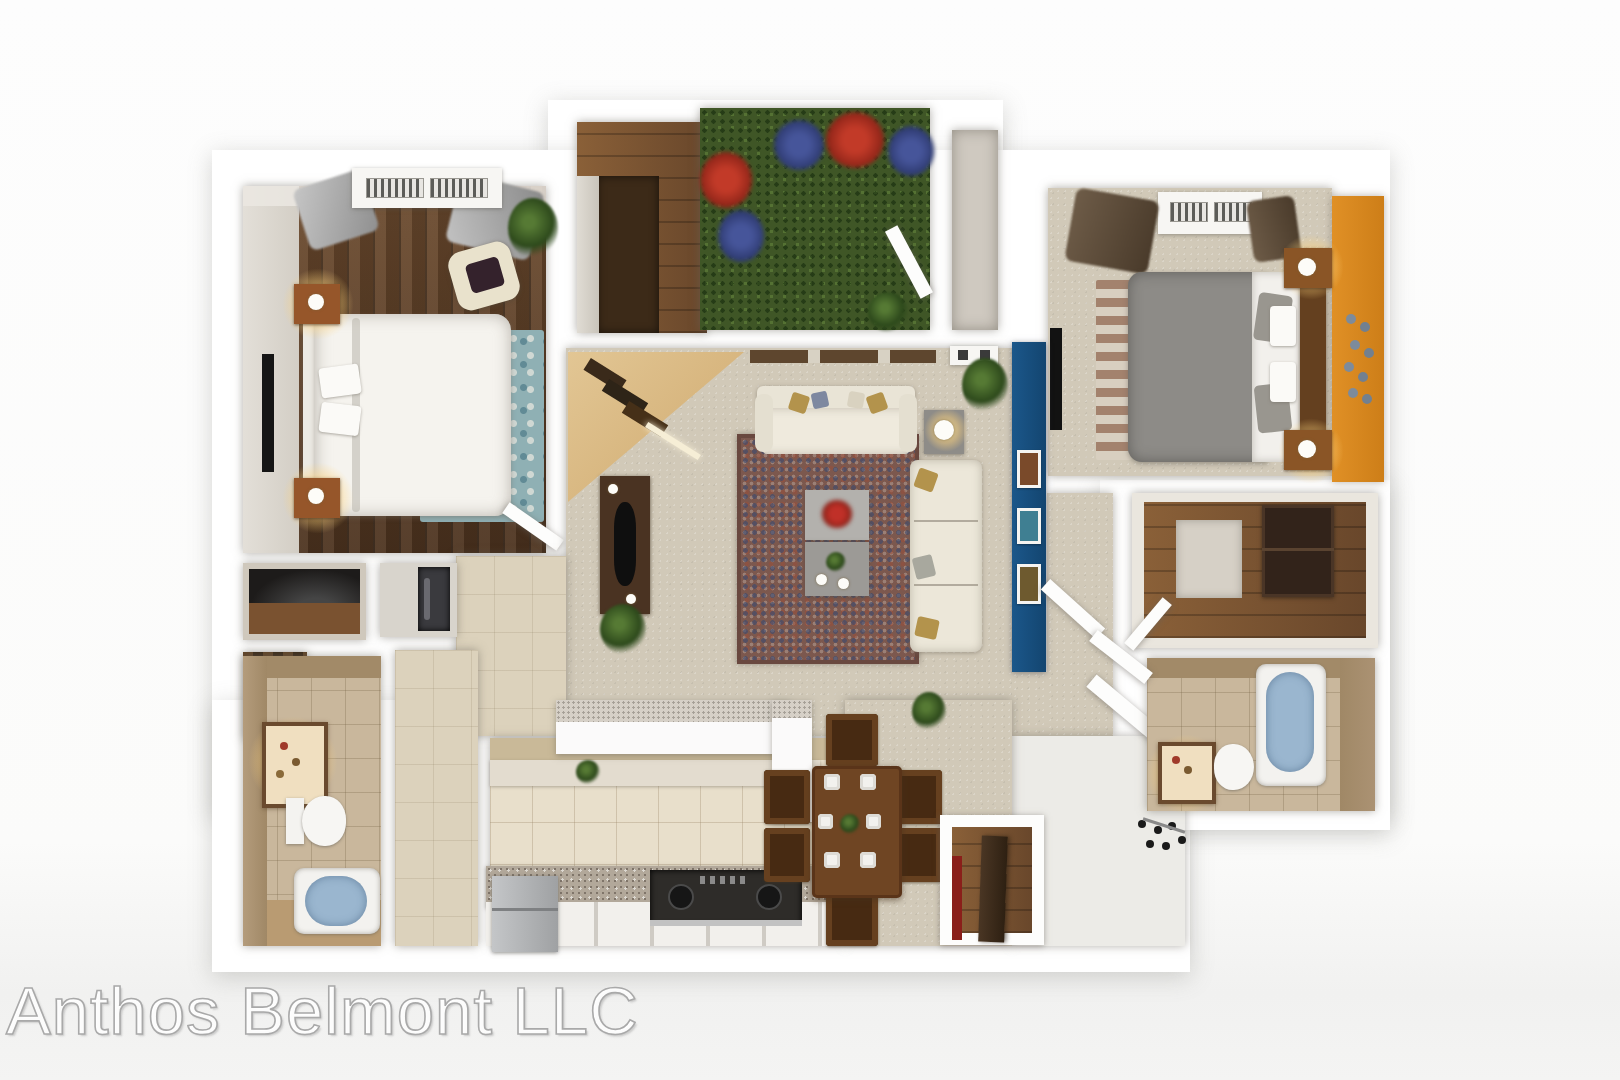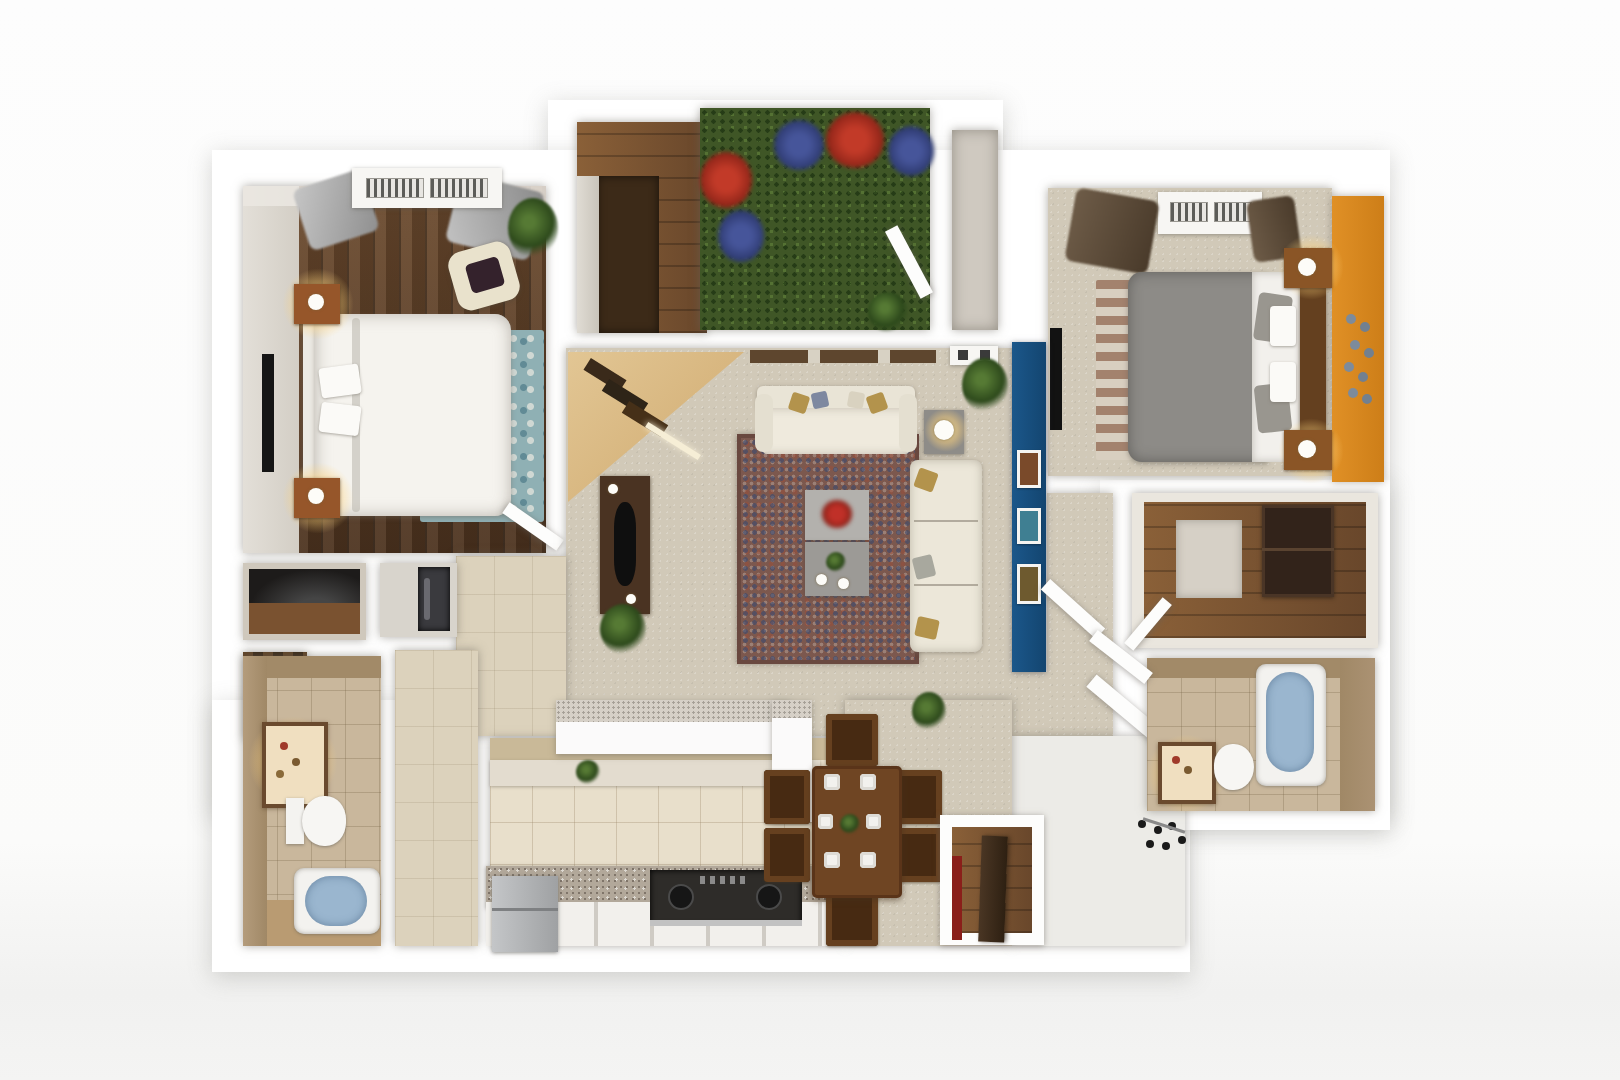--- a/index.html
+++ b/index.html
@@ -284,13 +284,14 @@
   <div class="r" style="left:1147px;top:658px;width:228px;height:20px;background:#a28a68"></div>
   <div class="r" style="left:1340px;top:658px;width:35px;height:153px;background:linear-gradient(90deg,#a08866,#ab9273)"></div>
   <div class="glow" style="left:1146px;top:734px;width:80px;height:80px"></div>
   <div class="r" style="left:1158px;top:742px;width:50px;height:54px;background:#f0dfc0;border:4px solid #6a4a2e;box-shadow:0 1px 4px rgba(90,70,45,.6)"></div>
   <div class="r" style="left:1172px;top:756px;width:8px;height:8px;background:#a03a2a;border-radius:50%;box-shadow:12px 10px 0 #7a5a30"></div>
   <div class="r" style="left:1214px;top:744px;width:40px;height:46px;background:#f7f6f3;border-radius:46% 50% 50% 46%;box-shadow:0 1px 3px rgba(100,95,85,.6)"></div>
   <div class="r" style="left:1256px;top:664px;width:70px;height:122px;background:#f3f2ef;border-radius:10px;box-shadow:inset 0 0 5px rgba(120,115,105,.6),0 1px 3px rgba(100,95,85,.5)"></div>
   <div class="r" style="left:1266px;top:672px;width:48px;height:100px;background:#9ab6cf;border-radius:24px;box-shadow:inset 0 0 8px rgba(60,90,120,.55)"></div>
   <div class="wallpiece" style="left:1086px;top:650px;width:70px;height:14px;transform:rotate(38deg)"></div>
 
+  <div class="watermark">Anthos Belmont LLC</div>
 </div>
 
 </body></html>

